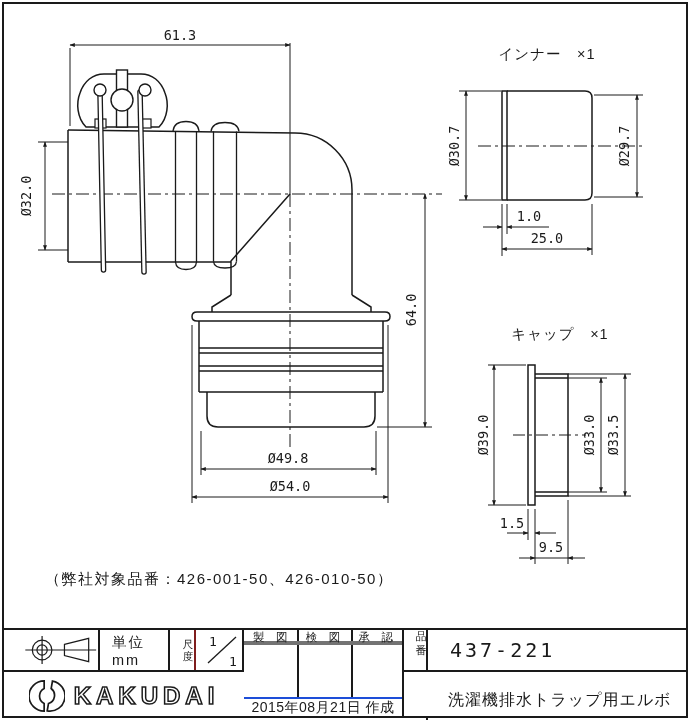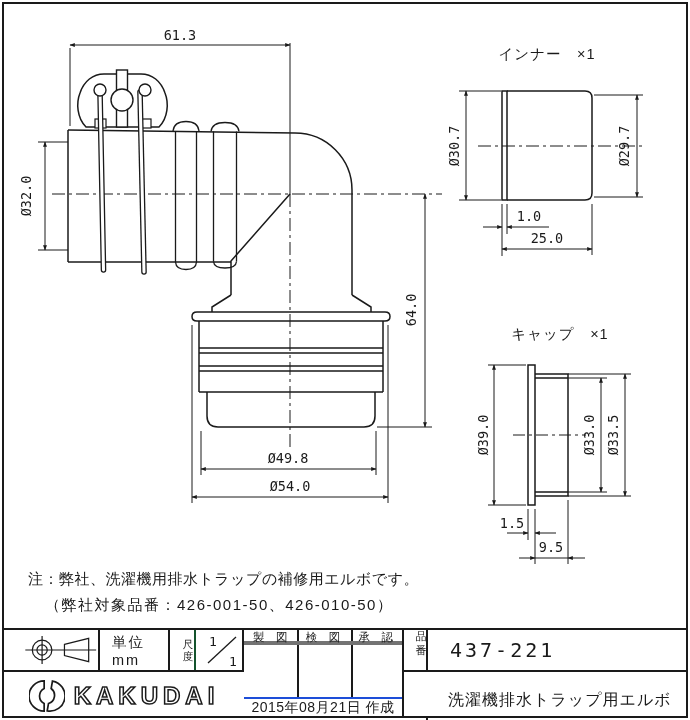--- a/index.html
+++ b/index.html
@@ -13,21 +13,21 @@
   .note .l2{padding-left:17px;letter-spacing:1.5px;}
   
   .tb{position:absolute;left:0;right:0;bottom:0;height:86px;border-top:2px solid #1a1a1a;background:#fff;}
   .tb *{box-sizing:border-box;}
   .cell{position:absolute;overflow:hidden;}
   .b-r{border-right:2px solid #1a1a1a;}
   .b-b{border-bottom:2px solid #1a1a1a;padding-left:12px;}
   .c-sym{left:0;top:0;width:96px;height:42px;display:flex;align-items:center;justify-content:center;}
   .c-unit{left:96px;top:0;width:70px;height:42px;display:flex;align-items:center;justify-content:center;font-size:14.5px;letter-spacing:2px;}
   .c-scale{left:166px;top:0;width:74px;height:42px;display:flex;align-items:stretch;}
-  .scale-lab{width:20px;border-right:2px solid #14532d;display:flex;align-items:center;justify-content:center;}
+  .scale-lab{width:20px;border-right:2px solid #7f1d1d;display:flex;align-items:center;justify-content:center;}
   .scale-lab span{display:block;width:12px;font-size:10.5px;line-height:1.15;word-break:break-all;text-align:center;}
   .scale-frac{flex:1;position:relative;}
   .c-kaku{left:0;top:42px;width:240px;height:48px;display:flex;align-items:center;justify-content:center;gap:9px;}
   .kaku-txt{font-size:24px;font-weight:700;letter-spacing:5px;color:#fff;-webkit-text-stroke:1.5px #1a1a1a;}
   .c-draft{left:240px;top:0;width:160px;height:86px;}
   .d-line{position:absolute;top:0;height:67px;width:0;border-left:2px solid #1a1a1a;}
   .d-head{position:absolute;left:0;right:0;top:0;height:15px;border-bottom:4px solid #737373;display:flex;}
   .d-head span{width:53.3px;text-align:center;font-size:11.5px;line-height:14px;}
   .d-date{position:absolute;left:0;right:0;top:67px;bottom:0;border-top:2px solid #1d4ed8;display:flex;align-items:center;justify-content:center;font-size:14px;letter-spacing:.5px;}
   .c-pnl{left:400px;top:0;width:24px;height:42px;display:flex;align-items:flex-start;justify-content:center;}
@@ -160,21 +160,20 @@
       <text class="dim" transform="translate(488 435) rotate(-90)" text-anchor="middle">Ø39.0</text>
       <text class="dim" transform="translate(594 435) rotate(-90)" text-anchor="middle">Ø33.0</text>
       <text class="dim" transform="translate(618 435) rotate(-90)" text-anchor="middle">Ø33.5</text>
       <text class="dim" x="512" y="528" text-anchor="middle">1.5</text>
       <text class="dim" x="551" y="552" text-anchor="middle">9.5</text>
     </g>
   </g>
 </svg>
 
 <div class="note">
-  <div class="l1">注：弊社、洗濯機用排水トラップの補修用エルボです。</div>
   <div class="l2">（弊社対象品番：426-001-50、426-010-50）</div>
 </div>
 
 <div class="frame" style="border-color:transparent;pointer-events:none;">
 <div class="tb" style="pointer-events:auto;">
 
   <div class="cell c-sym b-r b-b">
     <svg width="88" height="36" viewBox="0 0 88 36">
       <g stroke="#1a1a1a" fill="none" stroke-width="1.3">
         <circle cx="28" cy="18" r="10.5"></circle>

